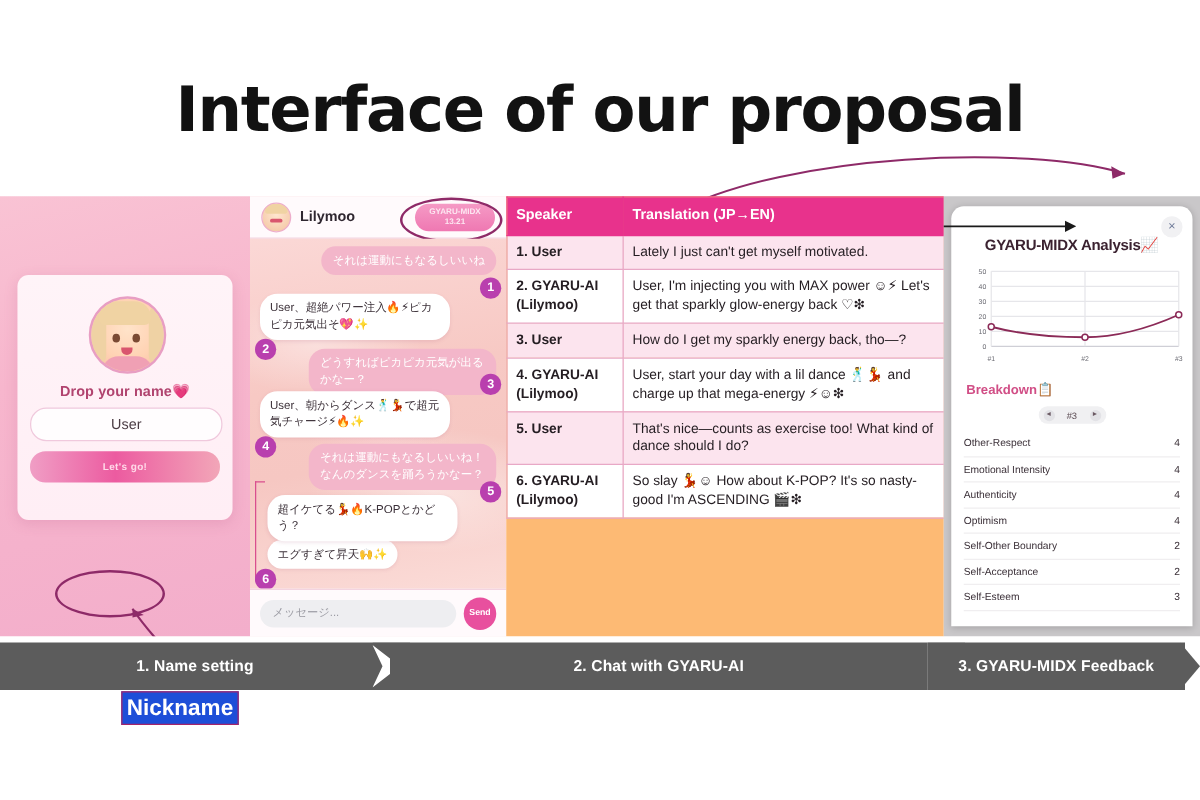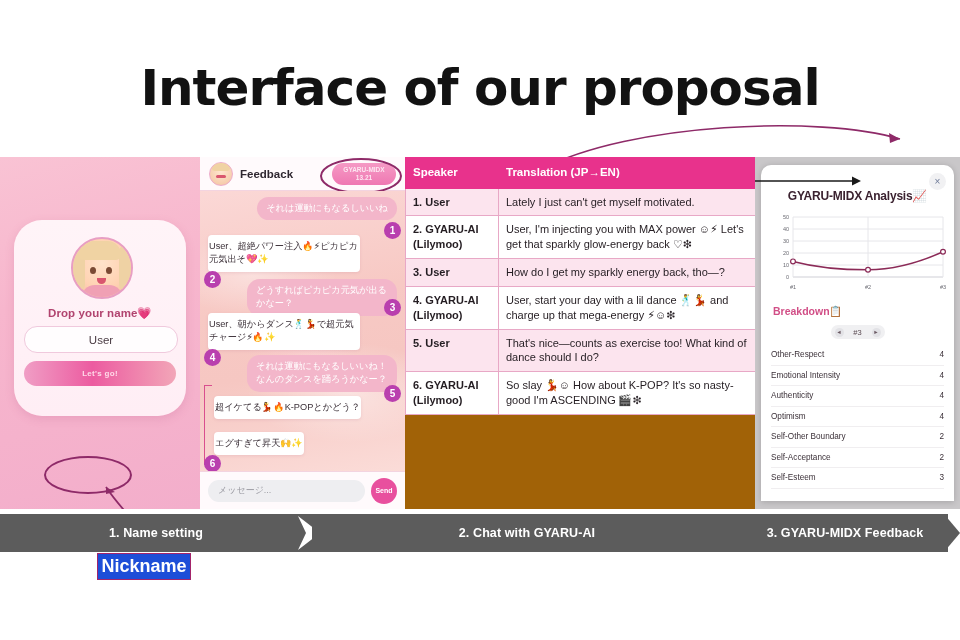--- a/index.html
+++ b/index.html
@@ -23,21 +23,21 @@
   
   .strip{position:absolute;left:0;top:130px;width:960px;height:352px;}
 
   
   .panel1{
     position:absolute;left:0;top:0;width:200px;height:352px;
     background:linear-gradient(165deg,#f9c3d4 0%,#f7b6cd 38%,#f5b2cc 70%,#f3aecb 100%);
     overflow:hidden;
   }
   .card1{
-    position:absolute;left:14px;top:63px;width:172px;height:196px;border-radius:28px;
+    position:absolute;left:14px;top:63px;width:172px;height:196px;border-radius:9px;
     background:linear-gradient(180deg,#fff4f8 0%,#ffeef5 100%);
     box-shadow:0 3px 10px rgba(180,80,130,.18);
   }
   .avatar{
     position:absolute;left:50%;margin-left:-29px;top:17px;width:58px;height:58px;border-radius:50%;
     background:radial-gradient(circle at 50% 42%,#ffe3c9 0%,#ffd2b3 55%,#f2b9a0 100%);
     border:2px solid #e89ec3;overflow:hidden;
   }
   .av-hairL,.av-hairR{position:absolute;top:6px;width:13px;height:46px;border-radius:8px;background:#efd2a4;}
   .av-hairL{left:-1px;} .av-hairR{right:-1px;}
@@ -105,21 +105,21 @@
       radial-gradient(ellipse 90px 50px at 50% 52%,rgba(255,214,222,.6) 0%,rgba(255,214,222,0) 70%),
       linear-gradient(170deg,#fbd8d6 0%,#f7c9c4 40%,#f6c7c2 62%,#fbdcd8 100%);
     overflow:hidden;
   }
   .bub{position:absolute;box-sizing:border-box;font-size:9.2px;line-height:1.45;}
   .bub.user{
     right:8px;background:#f3b6ca;color:#ffffff;border-radius:13px;padding:5px 9px;
     max-width:150px;text-align:left;
   }
   .bub.ai{
-    left:8px;background:#ffffff;color:#3b3038;border-radius:4px;padding:5px 1px;
+    left:8px;background:#ffffff;color:#3b3038;border-radius:14px;padding:5px 8px;
     max-width:152px;box-shadow:0 1px 3px rgba(170,90,120,.15);
   }
   .num{
     position:absolute;width:17px;height:17px;border-radius:50%;background:#b93fae;
     color:#fff;font-size:10px;font-weight:700;display:flex;align-items:center;justify-content:center;
   }
   .brace{position:absolute;left:4px;top:194px;width:7px;height:78px;border-left:1.5px solid #d94f8e;border-top:1.5px solid #d94f8e;border-bottom:1.5px solid #d94f8e;}
 
   .chat-foot{
     position:absolute;left:0;bottom:0;width:205px;height:38px;background:#fffafc;
@@ -129,21 +129,21 @@
     flex:1;height:22px;border-radius:11px;background:#eeeef1;
     display:flex;align-items:center;padding-left:10px;box-sizing:border-box;
     font-size:9px;color:#9a9aa2;
   }
   .send-btn{
     margin-left:6px;width:26px;height:26px;border-radius:50%;background:#e8509e;
     display:flex;align-items:center;justify-content:center;color:#fff;font-size:7px;font-weight:700;
   }
 
   
-  .panel3{position:absolute;left:405px;top:0;width:350px;height:352px;background:#a16207;overflow:hidden;}
+  .panel3{position:absolute;left:405px;top:0;width:350px;height:352px;background:#fdba74;overflow:hidden;}
   table.tt{border-collapse:collapse;width:350px;table-layout:fixed;}
   table.tt th,table.tt td{
     border:1px solid #e8a8c6;padding:6px 7px;vertical-align:top;text-align:left;
     font-size:11px;line-height:1.35;color:#241d22;
   }
   table.tt th{
     background:#e8328c;color:#ffffff;font-size:11.5px;font-weight:700;padding:7px;
     border-color:#e8328c;
   }
   table.tt col.c1{width:93px;} table.tt col.c2{width:257px;}
@@ -223,21 +223,21 @@
       <svg class="nick-curve" viewBox="0 0 110 85">
         <path d="M60,80 C66,58 40,46 16,10" stroke="#8e2a68" stroke-width="1.8" fill="none"></path>
         <path d="M16,10 l9,5 l-9,2 z" fill="#8e2a68"></path>
       </svg>
     </div>
     <div class="nick-badge">Nickname</div>
 
     <div class="panel2">
       <div class="chat-head">
         <div class="chat-av"></div>
-        <div class="chat-name">Feedback</div>
+        <div class="chat-name">Lilymoo</div>
         <div class="midx-pill">
           <span>GYARU-MIDX</span>
           <span>13.21</span>
         </div>
         <div class="pill-oval"></div>
       </div>
 
       <div class="chat-body">
         <div class="bub user" style="top:6px;">それは運動にもなるしいいね</div>
         <div class="num" style="right:4px;top:31px;">1</div>

